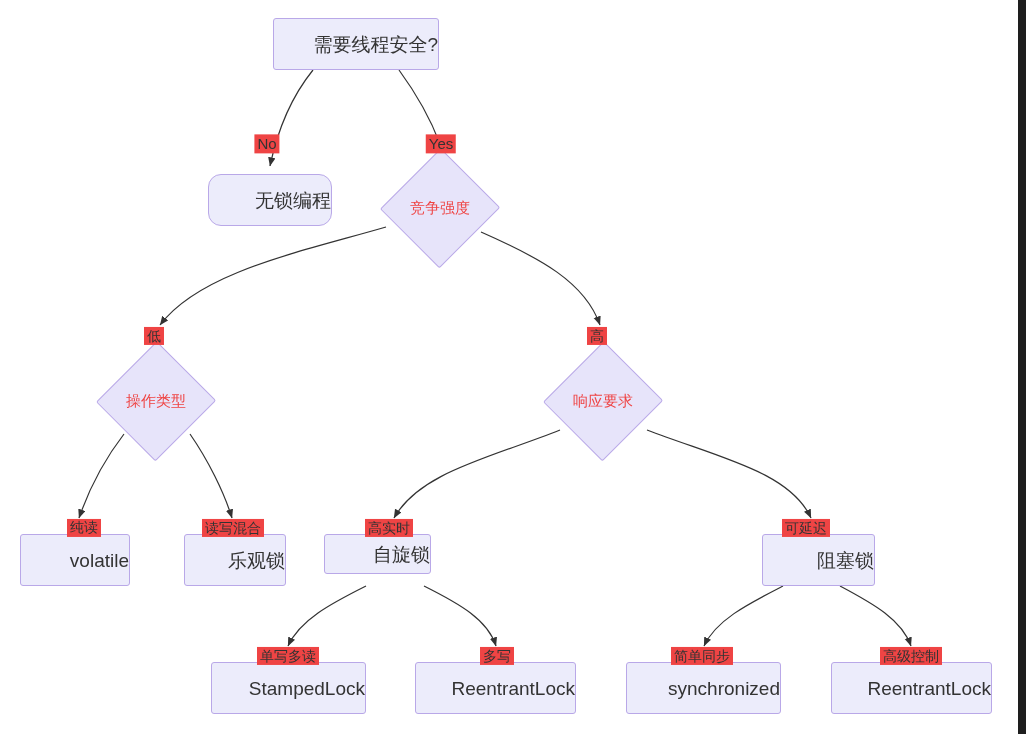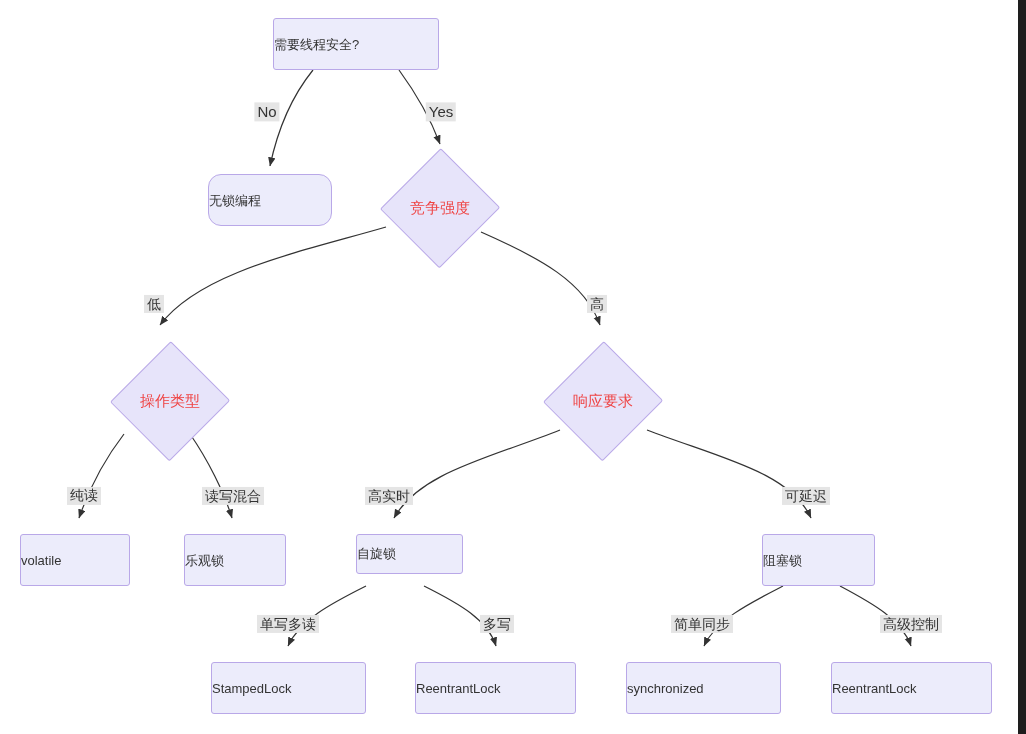--- a/index.html
+++ b/index.html
@@ -21,23 +21,23 @@
     top: 0;
     width: 1026px;
     height: 734px;
     pointer-events: none;
   }
   .node {
     position: absolute;
     box-sizing: border-box;
     display: flex;
     align-items: center;
-    justify-content: flex-start;
+    justify-content: flex-end;
     color: #333333;
-    font-size: 13px;
+    font-size: 19px;
     line-height: 1;
     white-space: nowrap;
     overflow: hidden;
   }
   .node-rect {
     background: #ececfb;
     border: 1.3px solid #9370db;
     border-radius: 3px;
   }
   .node-rect.soft {
@@ -63,27 +63,28 @@
   }
   .diamond-label {
     position: relative;
     z-index: 2;
     color: #ef4444;
     font-size: 15px;
     white-space: nowrap;
   }
   .edge-label {
     position: absolute;
-    background: #e5e5e5;
+    background: #ef4444;
     color: #333333;
     font-size: 14px;
     line-height: 1.15;
     padding: 1px 3px;
     white-space: nowrap;
     transform: translate(-50%, -50%);
+    margin-top: 32px;
   }
   .edge-label.latin {
     font-size: 15px;
   }
   #watermark {
     position: absolute;
     right: 28px;
     bottom: 6px;
     color: #c9c9cf;
     font-size: 15px;
@@ -130,35 +131,35 @@
       <div class="node node-rect soft" style="left: 273px; top: 18px; width: 166px; height: 52px;">
         <span>需要线程安全?</span>
       </div>
       <div class="node node-rect soft" style="left: 208px; top: 174px; width: 124px; height: 52px; border-radius: 13px;">
         <span>无锁编程</span>
       </div>
       <div class="diamond-wrap" style="left: 382px; top: 148px; width: 116px; height: 120px;">
         <div class="diamond-shape" style="width: 83.52px; height: 86.4px; left: 16.24px; top: 16.8px;"></div>
         <div class="diamond-label">竞争强度</div>
       </div>
-      <div class="diamond-wrap" style="left: 112px; top: 341px; width: 116px; height: 120px;">
+      <div class="diamond-wrap" style="left: 98px; top: 341px; width: 116px; height: 120px;">
         <div class="diamond-shape" style="width: 83.52px; height: 86.4px; left: 16.24px; top: 16.8px;"></div>
         <div class="diamond-label">操作类型</div>
       </div>
       <div class="diamond-wrap" style="left: 545px; top: 341px; width: 116px; height: 120px;">
         <div class="diamond-shape" style="width: 83.52px; height: 86.4px; left: 16.24px; top: 16.8px;"></div>
         <div class="diamond-label">响应要求</div>
       </div>
       <div class="node node-rect soft" style="left: 20px; top: 534px; width: 110px; height: 52px;">
         <span>volatile</span>
       </div>
       <div class="node node-rect soft" style="left: 184px; top: 534px; width: 102px; height: 52px;">
         <span>乐观锁</span>
       </div>
-      <div class="node node-rect soft" style="left: 356px; top: 534px; width: 107px; height: 40px; font-family: Liberation Mono, monospace;">
+      <div class="node node-rect soft" style="left: 324px; top: 534px; width: 107px; height: 40px;">
         <span>自旋锁</span>
       </div>
       <div class="node node-rect soft" style="left: 762px; top: 534px; width: 113px; height: 52px;">
         <span>阻塞锁</span>
       </div>
       <div class="node node-rect soft" style="left: 211px; top: 662px; width: 155px; height: 52px;">
         <span>StampedLock</span>
       </div>
       <div class="node node-rect soft" style="left: 415px; top: 662px; width: 161px; height: 52px;">
         <span>ReentrantLock</span>

